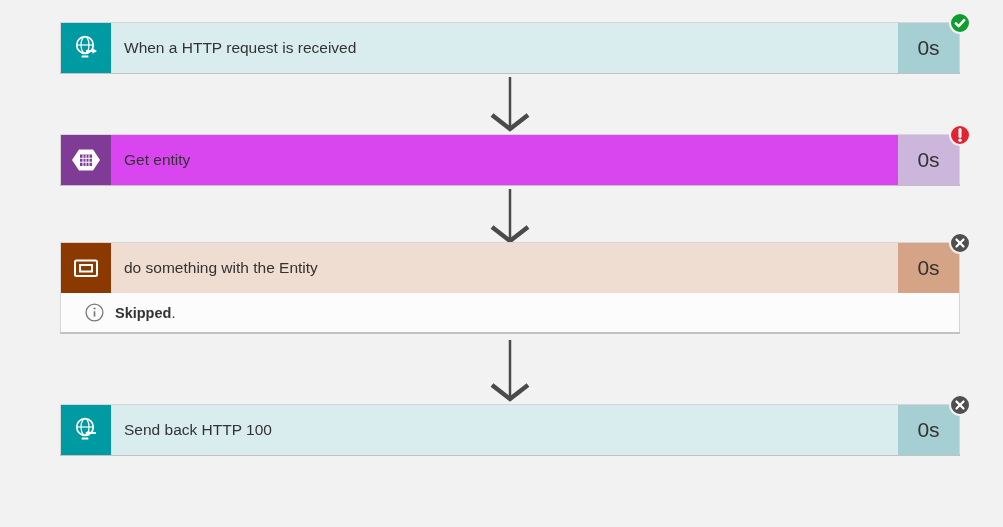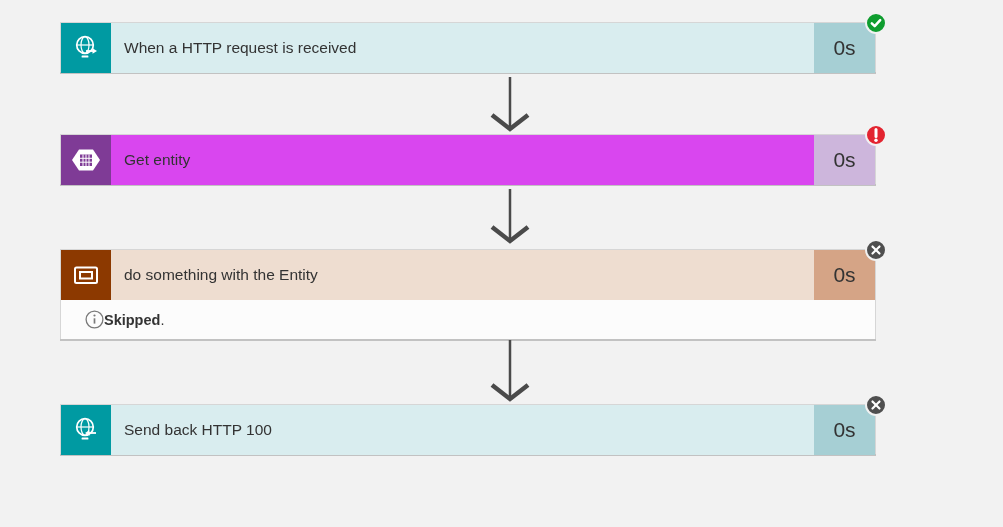--- a/index.html
+++ b/index.html
@@ -10,21 +10,21 @@
     position: relative;
     width: 1003px;
     height: 527px;
     background: #f2f2f2;
     overflow: hidden;
   }
 
   .card {
     position: absolute;
     left: 60px;
-    width: 816px;
+    width: 900px;
     background: #fcfcfc;
     border: 1px solid #d6d6d6;
     box-shadow: 0 2px 0 #c2c2c2;
   }
 
   .card-header {
     display: flex;
     height: 50px;
     align-items: stretch;
   }
@@ -66,20 +66,21 @@
 
   .brown .icon-box { background: #8c3900; }
   .brown .step-title { background: #eeddd0; }
   .brown .step-duration { background: #d5a486; }
 
   .status-message-row {
     height: 39px;
     background: #fcfcfc;
     display: flex;
     align-items: center;
+    gap: 11px;
     padding-left: 24px;
     font-size: 14.5px;
   }
   .status-message-row .msg-bold { font-weight: bold; }
 
   .badge {
     position: absolute;
     top: -11px;
     right: -12px;
     width: 22px;
@@ -99,21 +100,21 @@
     left: 486px;
     width: 48px;
   }
   .arrow svg { display: block; }
 
   
   #card-0 { top: 22px;  height: 50px; }
   #arrow-0 { top: 77px;  height: 55px; }
   #card-1 { top: 134px; height: 50px; }
   #arrow-1 { top: 189px; height: 55px; }
-  #card-2 { top: 249px; height: 90px; }
+  #card-2 { top: 242px; height: 90px; }
   #arrow-2 { top: 340px; height: 62px; }
   #card-3 { top: 404px; height: 50px; }
 </style>
 </head>
 <body>
 
 <div class="canvas">
 
   <div class="card teal" id="card-0">
     <div class="card-header">

